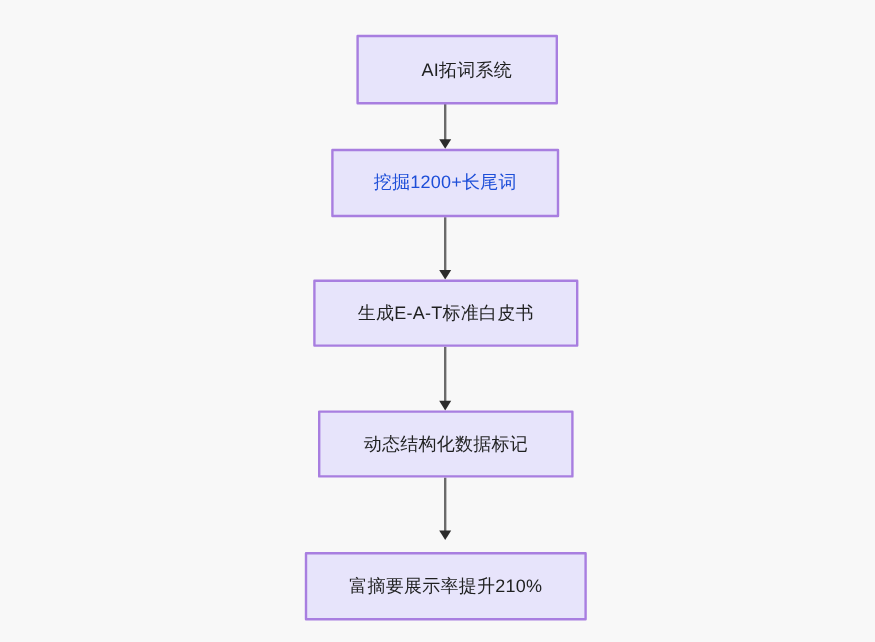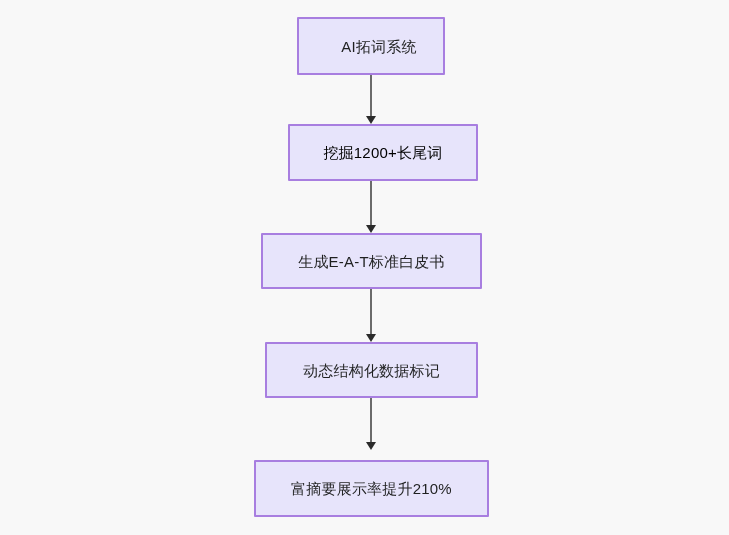--- a/index.html
+++ b/index.html
@@ -73,24 +73,24 @@
       <div class="edge-head" style="top: 44px; border-top-color: rgb(43, 43, 43);"></div>
     </div>
     <div class="edge" style="left: 371px; top: 289px; height: 53px;">
       <div class="edge-line" style="height: 46px; background: rgb(107, 107, 107);"></div>
       <div class="edge-head" style="top: 45px; border-top-color: rgb(43, 43, 43);"></div>
     </div>
     <div class="edge" style="left: 371px; top: 398px; height: 52px;">
       <div class="edge-line" style="height: 45px; background: rgb(107, 107, 107);"></div>
       <div class="edge-head" style="top: 44px; border-top-color: rgb(43, 43, 43);"></div>
     </div>
-    <div class="node" style="left: 297px; top: 17px; width: 148px; height: 58px; background: rgb(231, 228, 251); border-color: rgb(168, 126, 224); color: rgb(31, 32, 32); padding-left: 16px;">
+    <div class="node" style="left: 297px; top: 29px; width: 168px; height: 58px; background: rgb(231, 228, 251); border-color: rgb(168, 126, 224); color: rgb(31, 32, 32); padding-left: 16px;">
       <span class="node-label">AI拓词系统</span>
     </div>
-    <div class="node" style="left: 276px; top: 124px; width: 190px; height: 57px; background: rgb(231, 228, 251); border-color: rgb(168, 126, 224); color: #000000; margin-left: 12px;">
+    <div class="node" style="left: 276px; top: 124px; width: 190px; height: 57px; background: rgb(231, 228, 251); border-color: rgb(168, 126, 224); color: #1d4ed8;">
       <span class="node-label">挖掘1200+长尾词</span>
     </div>
     <div class="node" style="left: 265px; top: 342px; width: 213px; height: 56px; background: rgb(231, 228, 251); border-color: rgb(168, 126, 224); color: rgb(31, 32, 32);">
       <span class="node-label">动态结构化数据标记</span>
     </div>
     <div class="node" style="left: 261px; top: 233px; width: 221px; height: 56px; background: rgb(231, 228, 251); border-color: rgb(168, 126, 224); color: rgb(31, 32, 32);">
       <span class="node-label">生成E-A-T标准白皮书</span>
     </div>
     <div class="node" style="left: 254px; top: 460px; width: 235px; height: 57px; background: rgb(231, 228, 251); border-color: rgb(168, 126, 224); color: rgb(31, 32, 32);">
       <span class="node-label">富摘要展示率提升210%</span>

